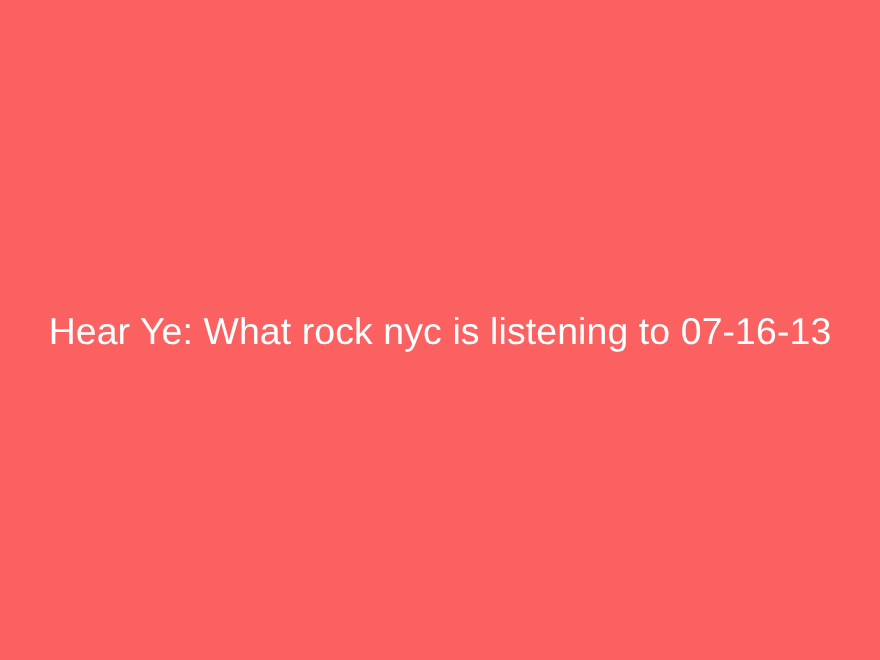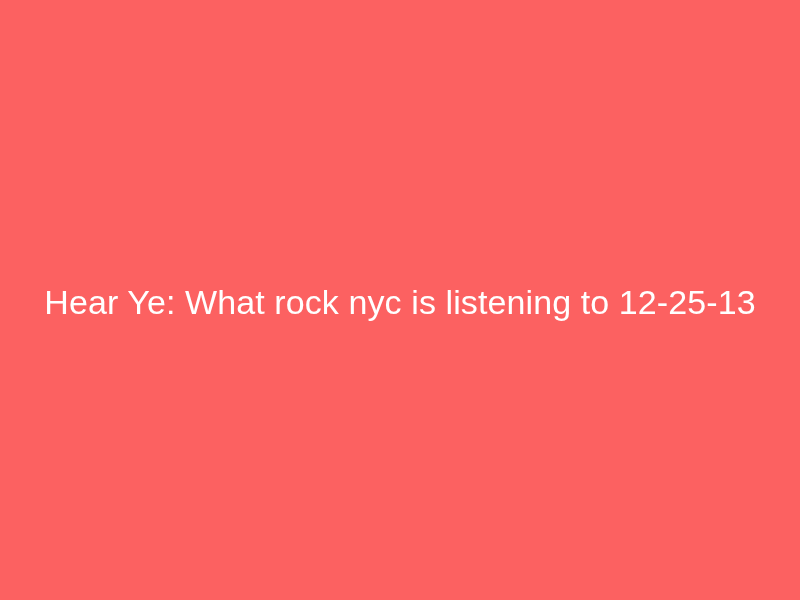--- a/index.html
+++ b/index.html
@@ -53,16 +53,16 @@
     transform: translateY(2px);
     -webkit-font-smoothing: antialiased;
   }
 </style>
 </head>
 <body>
 
 <div class="placeholder-card" style="background-color: rgb(252, 97, 97);">
 
   <div class="headline-wrap">
-    <h1 class="headline" style="color: rgb(255, 255, 255);">Hear Ye: What rock nyc is listening to 12-25-13</h1>
+    <h1 class="headline" style="color: rgb(255, 255, 255);">Hear Ye: What rock nyc is listening to 07-16-13</h1>
   </div>
 
 </div>
 
 </body></html>

